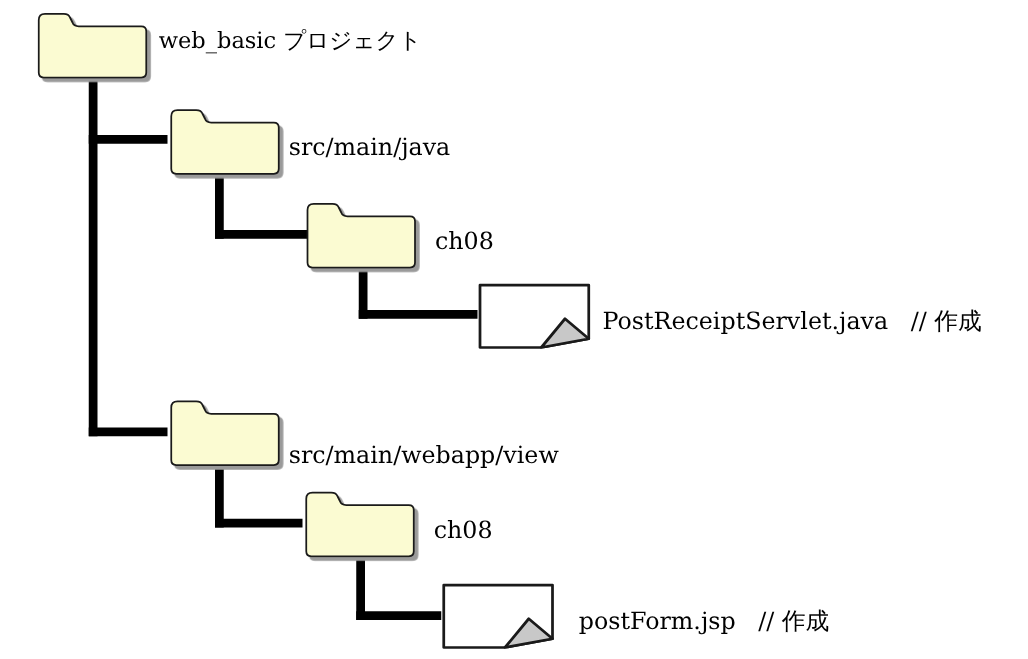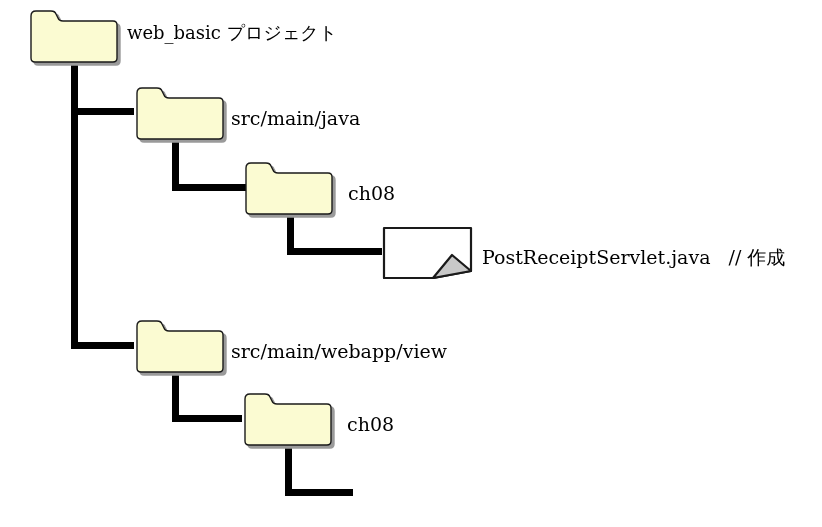--- a/index.html
+++ b/index.html
@@ -89,24 +89,31 @@
       <path class="file-shape" d="M2 2 L89 2 L89 45 L51 52 L2 52 Z"></path>
       <path class="fold-shape" d="M51 52 L89 45 L70 29 Z"></path>
     </svg>
     <span class="label" style="left:100px;text-align:right;"><span>PostReceiptServlet.java</span><span class="comment">// 作成</span></span>
   </div>
 
   <div class="node folder" style="left:134px; top:317px;">
     <svg class="folder-svg" width="92" height="56" viewBox="0 0 92 56">
       <path class="folder-shape" d="M3 51 L3 9 Q3 4 8 4 L23 4 Q27 4 28 7 L30 11 Q31 14 35 14 L85 14 Q89 14 89 18 L89 51 Q89 55 85 55 L7 55 Q3 55 3 51 Z"></path>
     </svg>
-    <span class="label" style="left:97px;">src/main/webapp/view</span>
+    <span class="label" style="left:97px;margin-top:13px;">src/main/webapp/view</span>
   </div>
 
   <div class="node folder" style="left:242px; top:390px;">
     <svg class="folder-svg" width="92" height="56" viewBox="0 0 92 56">
       <path class="folder-shape" d="M3 51 L3 9 Q3 4 8 4 L23 4 Q27 4 28 7 L30 11 Q31 14 35 14 L85 14 Q89 14 89 18 L89 51 Q89 55 85 55 L7 55 Q3 55 3 51 Z"></path>
     </svg>
     <span class="label" style="left:105px;">ch08</span>
   </div>
 
+  <div class="node file" style="left:353px; top:466px;">
+    <svg class="file-svg" width="91" height="53" viewBox="0 0 91 53">
+      <path class="file-shape" d="M2 2 L89 2 L89 45 L51 52 L2 52 Z"></path>
+      <path class="fold-shape" d="M51 52 L89 45 L70 29 Z"></path>
+    </svg>
+    <span class="label" style="left:110px;"><span>postForm.jsp</span><span class="comment">// 作成</span></span>
+  </div>
 
 </div>
 
 </body></html>

